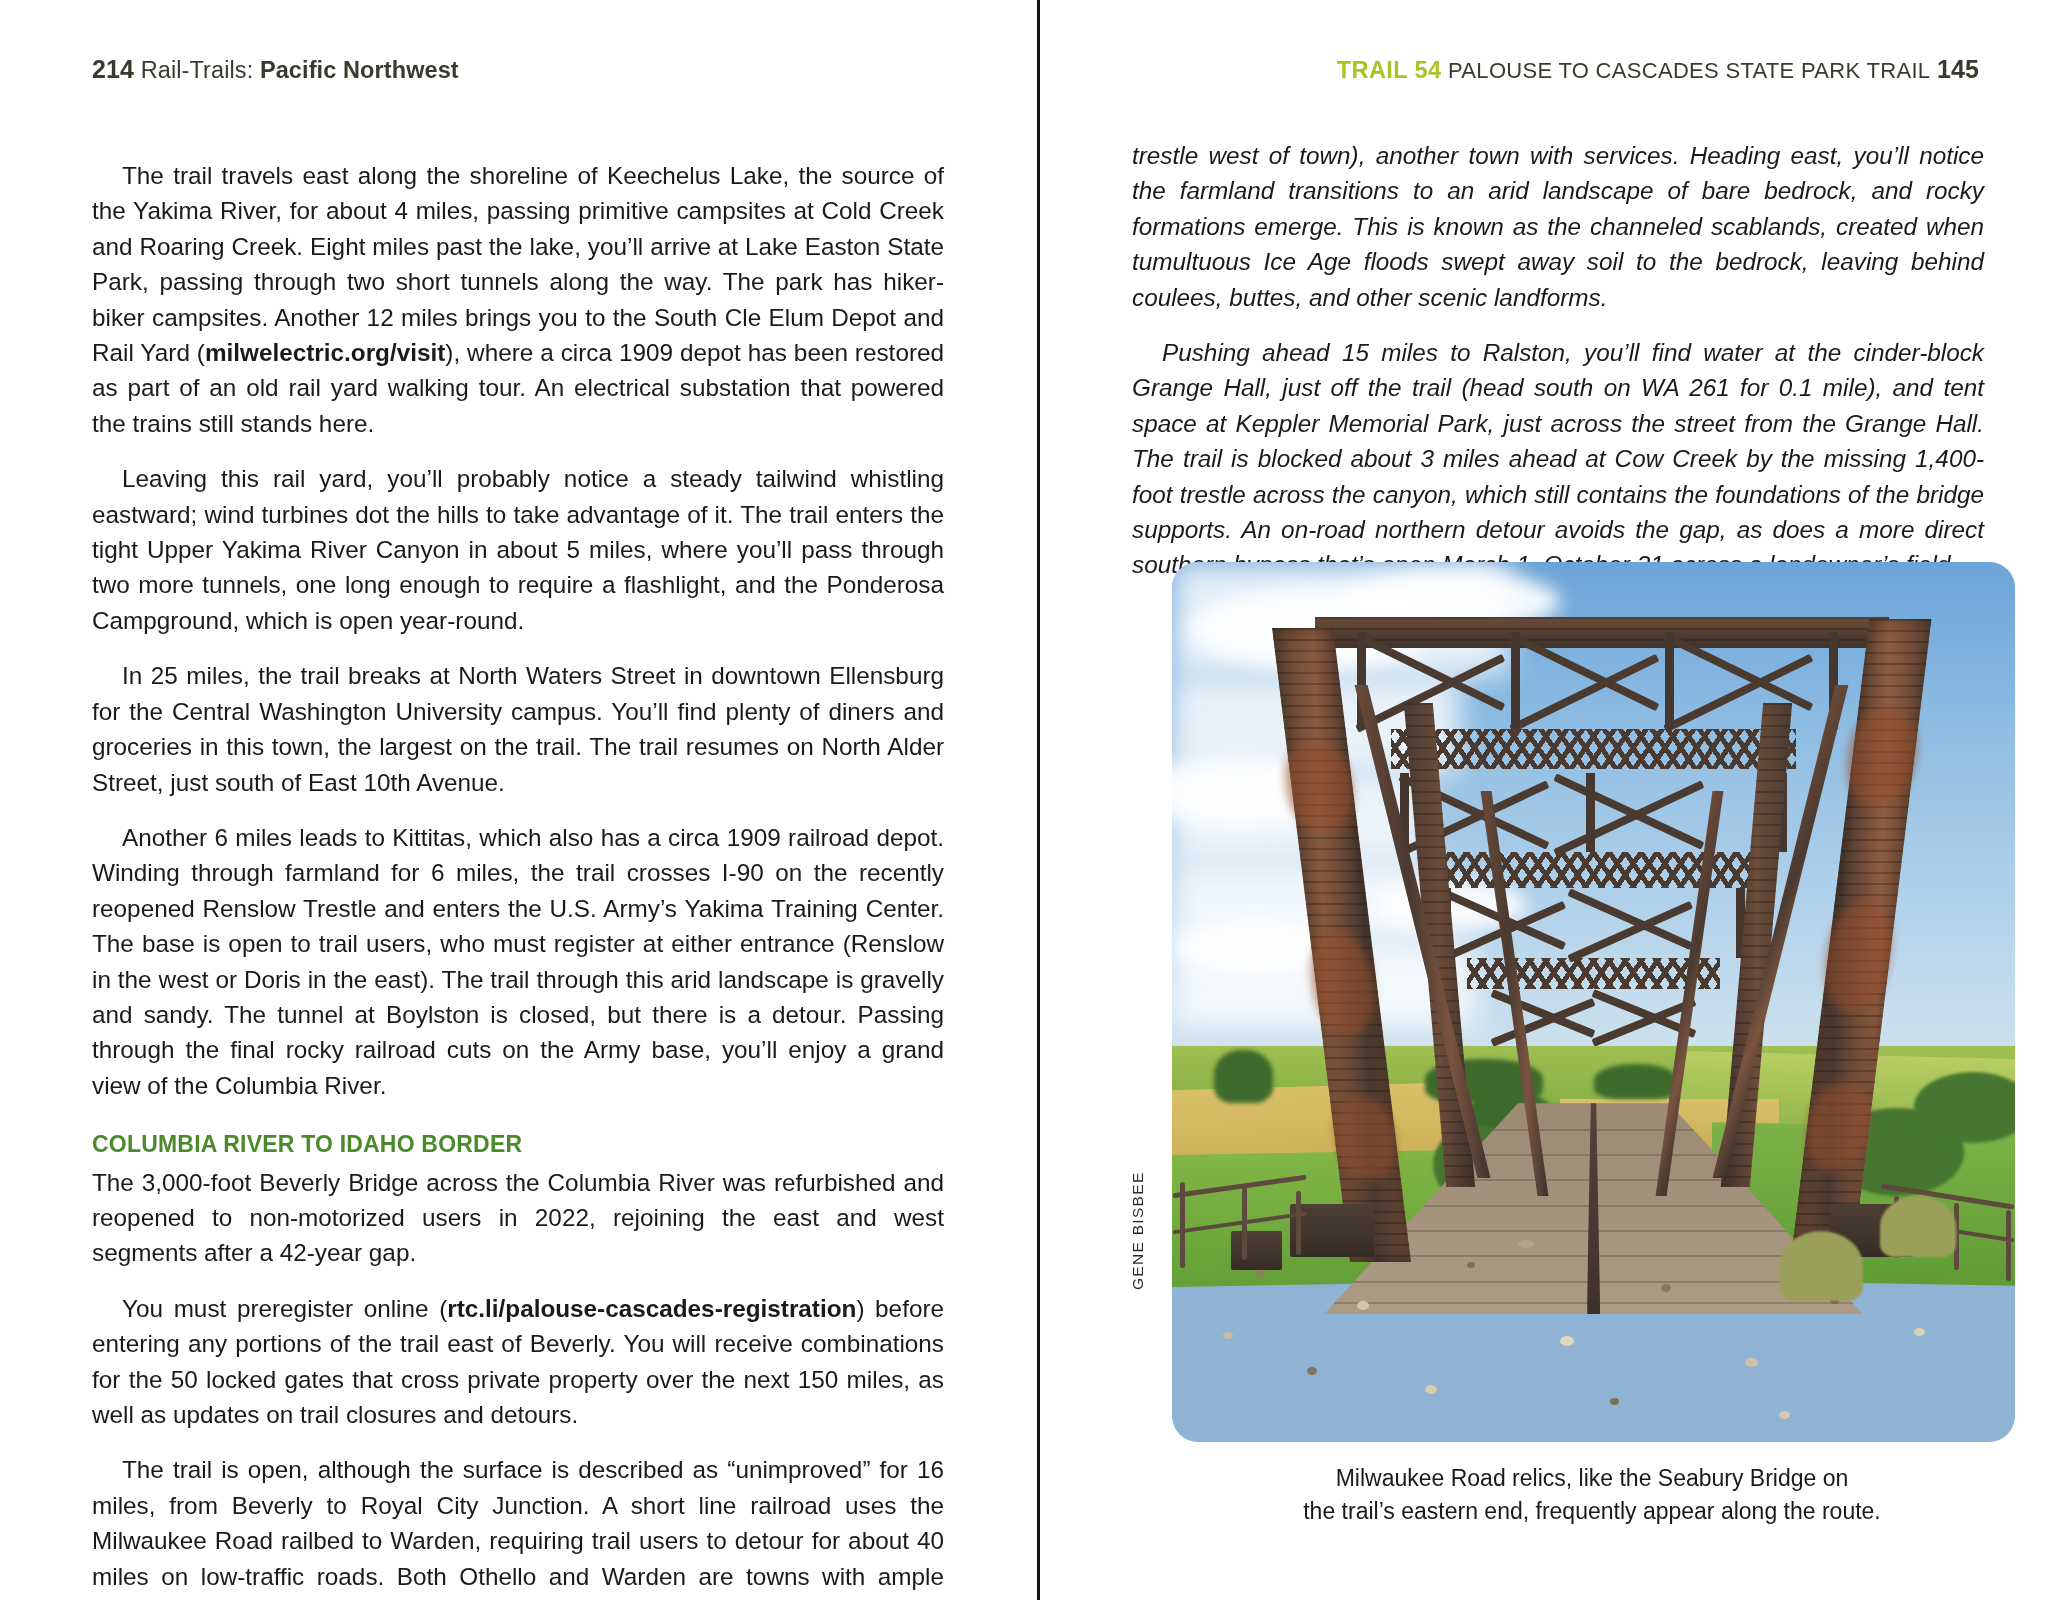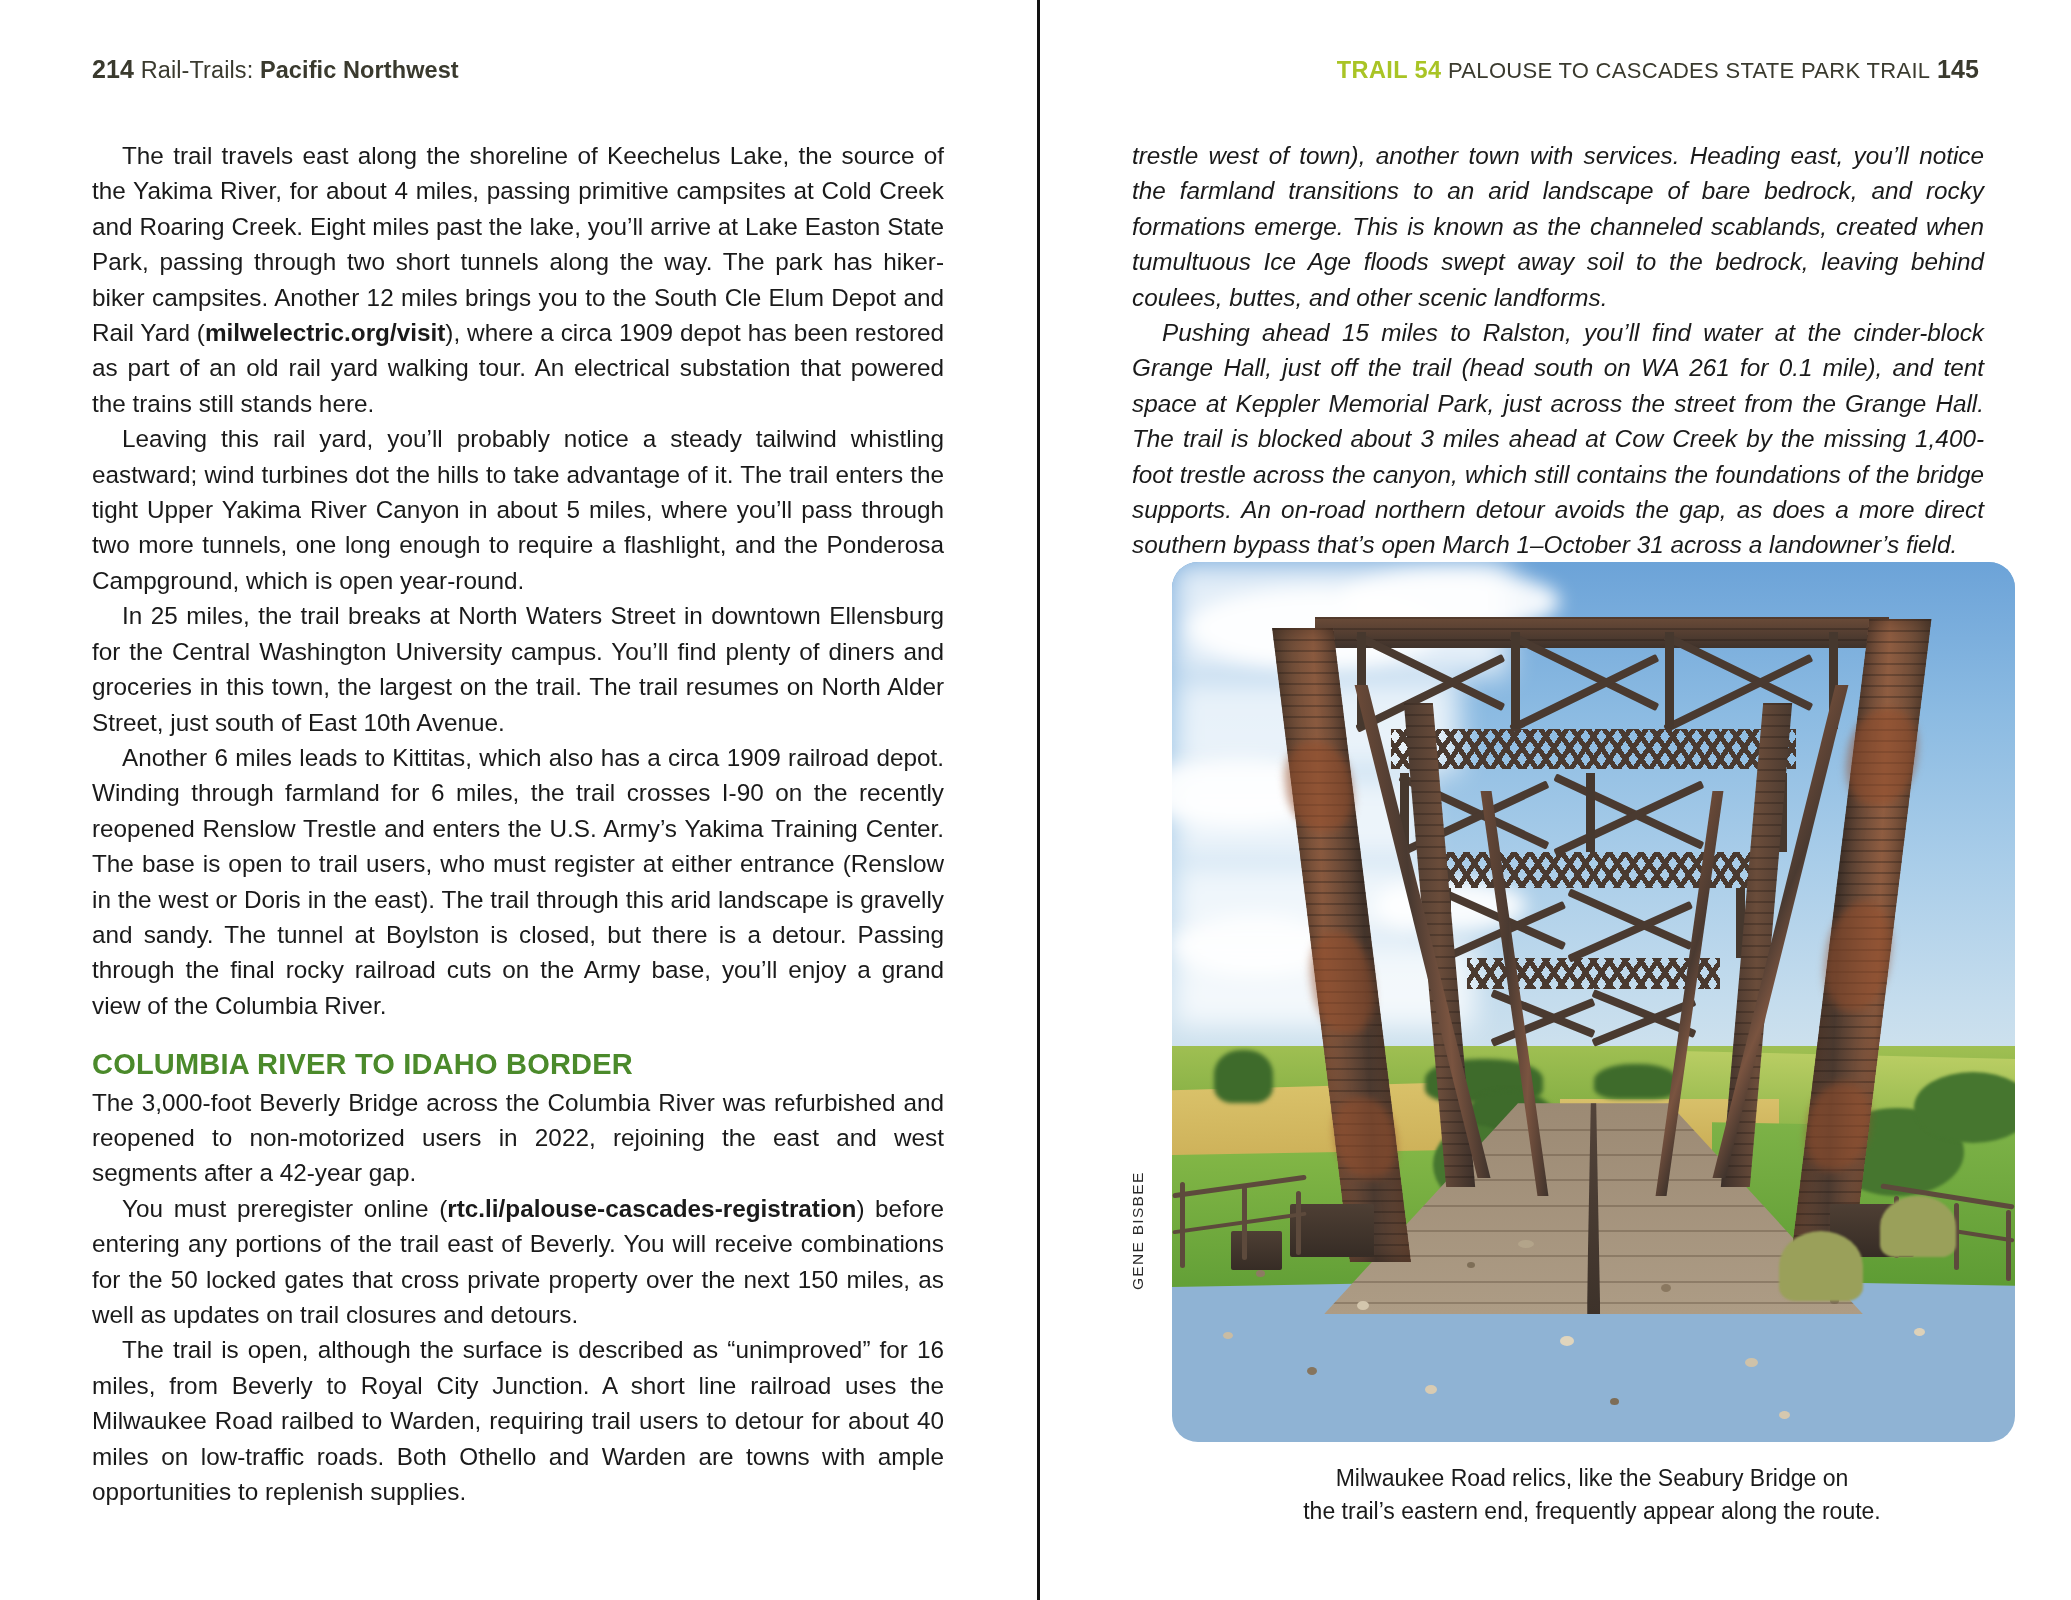--- a/index.html
+++ b/index.html
@@ -41,26 +41,26 @@
     position:absolute; top:138px; width:852px;
     font-size:24.3px; line-height:35.4px;
     color:#1a1a1a;
     text-align:justify;
     -webkit-hyphens:none; hyphens:none;
   }
   .col-left  { left:92px; }
   .col-right { left:1132px;font-style:italic; }
 
   .col p { margin:0; text-indent:0; }
-  .col p.ind { text-indent:30px; }
+  .col p.ind { text-indent:30px;margin-top:20px; }
   .col p:last-child { text-align:justify; }
   b, .bd { font-weight:bold; }
 
   .section-head {
-    font-size:29px; font-weight:bold; color:#4b8a2b;
+    font-size:23px; font-weight:bold; color:#4b8a2b;
     letter-spacing:.2px; margin-top:24px; margin-bottom:2px;
     text-align:left;
   }
 
   
   .photo-wrap {
     position:absolute; left:1172px; top:562px;
     width:843px; height:880px;
   }
   .photo {

